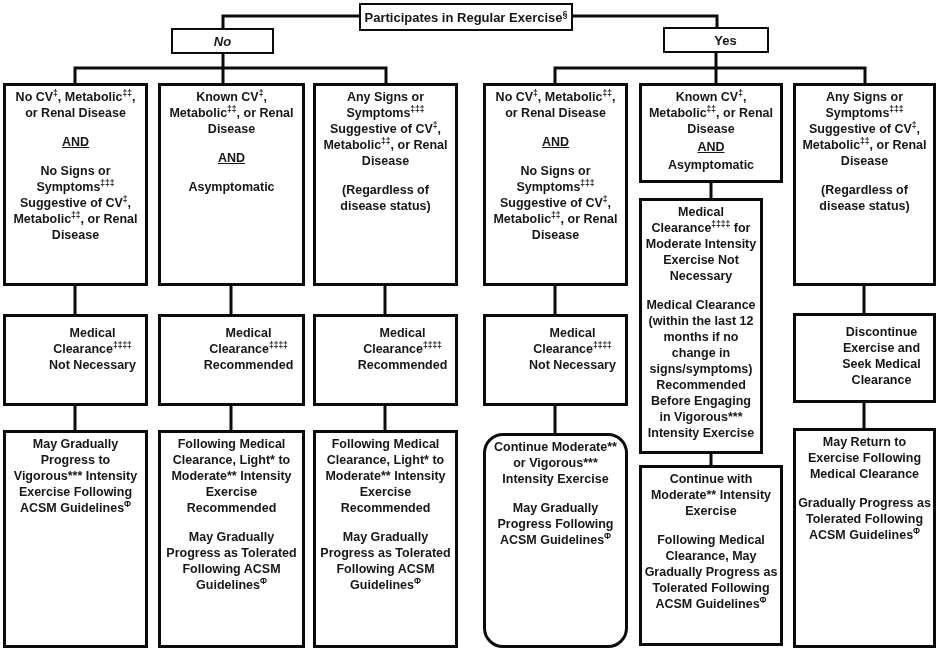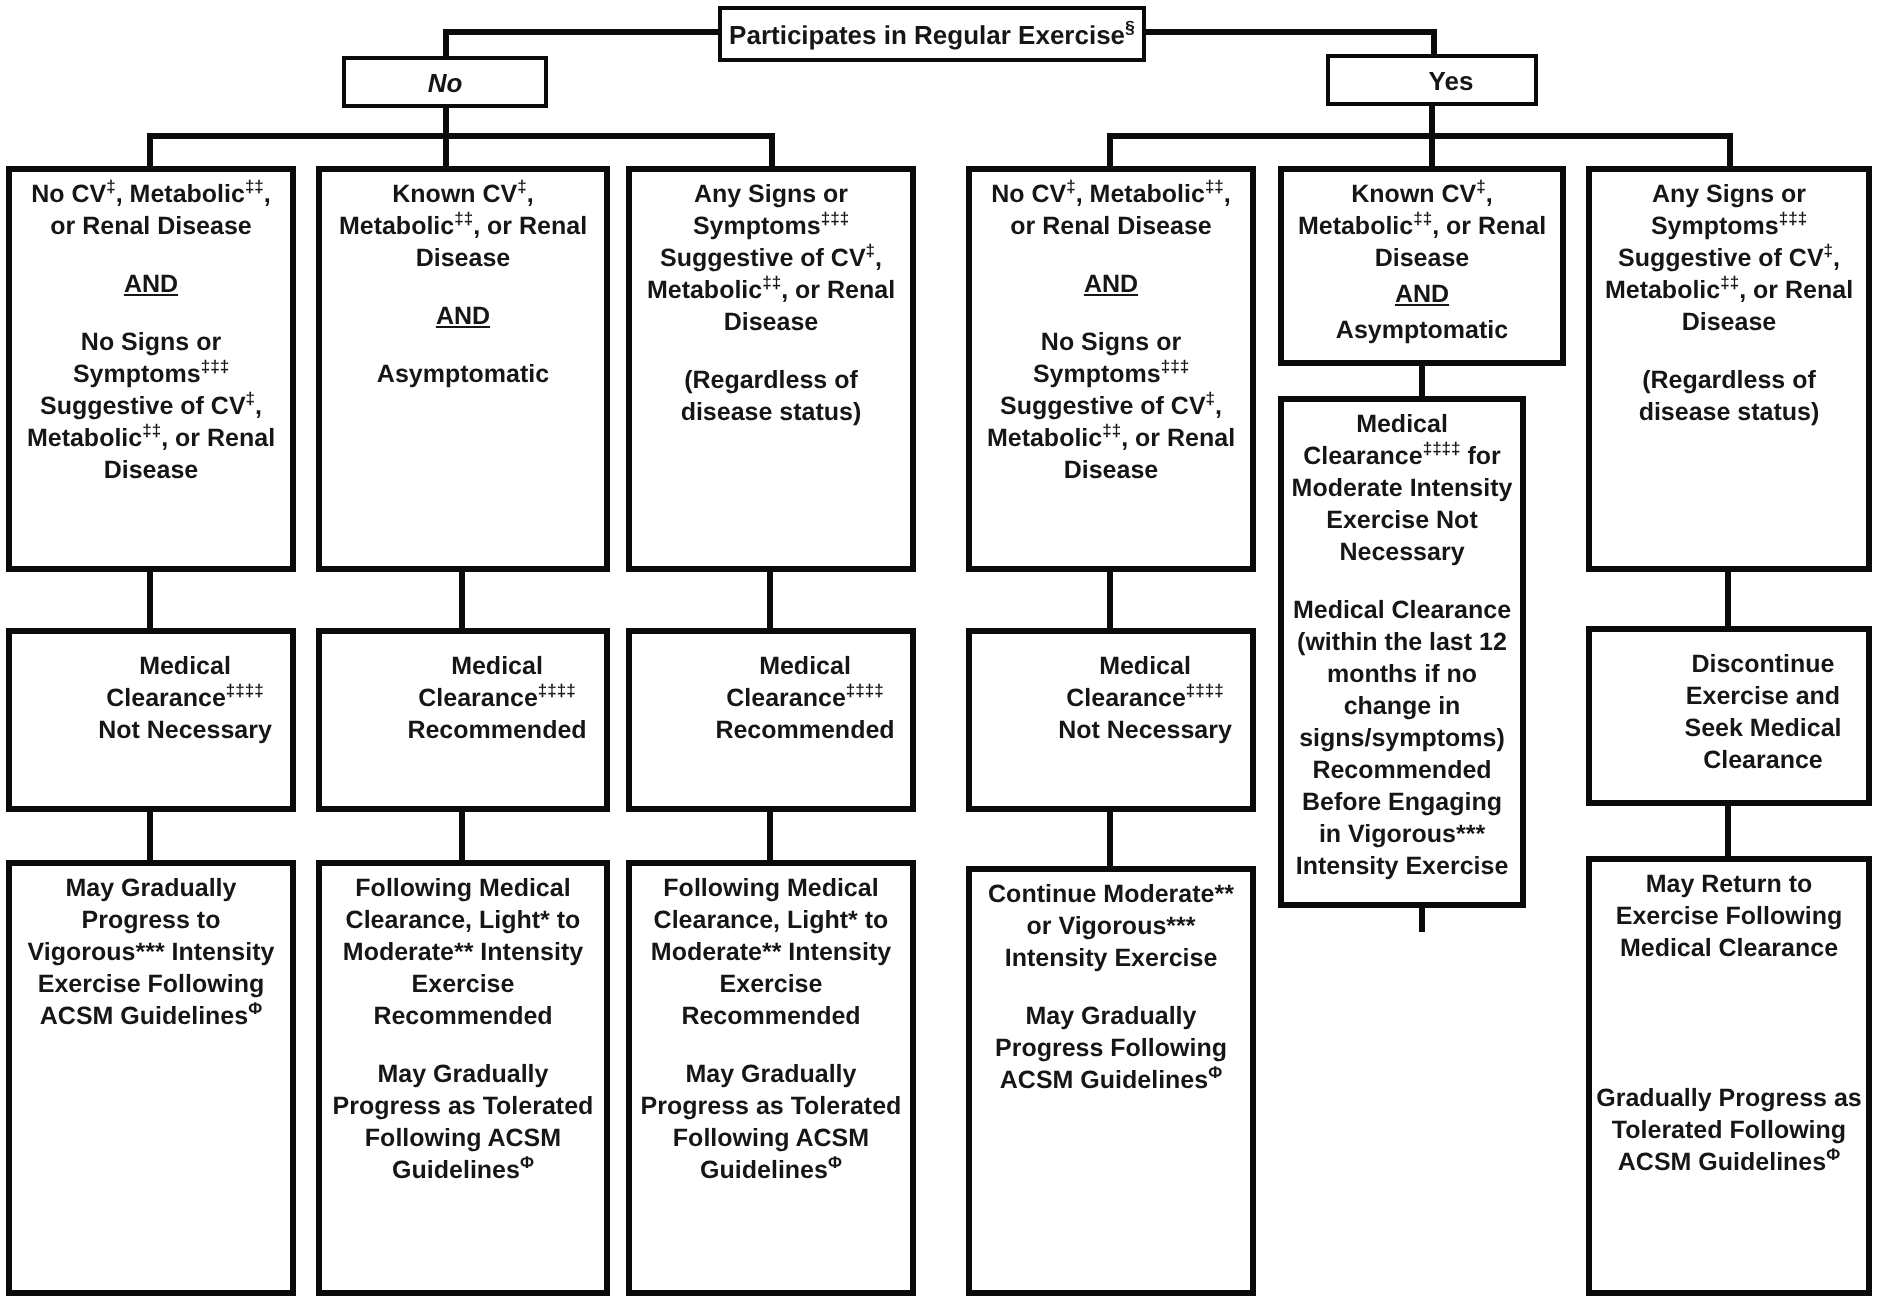--- a/index.html
+++ b/index.html
@@ -88,40 +88,44 @@
     </div>
 
   <div class="box" style="left:483px;top:83px;width:145px;height:203px;">
       <p>No CV<sup>‡</sup>, Metabolic<sup>‡‡</sup>, or Renal Disease</p>
       <p class="and">AND</p>
       <p>No Signs or Symptoms<sup>‡‡‡</sup> Suggestive of CV<sup>‡</sup>, Metabolic<sup>‡‡</sup>, or Renal Disease</p>
     </div>
   <div class="box top" style="left:483px;top:314px;width:145px;height:92px;">
       <p>Medical Clearance<sup>‡‡‡‡</sup> Not Necessary</p>
     </div>
-  <div class="box" style="left:483px;top:433px;width:145px;height:215px;">
+  <div class="box" style="left:483px;top:433px;width:145px;height:215px;border-radius:20px;">
       <p>Continue Moderate** or Vigorous*** Intensity Exercise</p>
       <p>May Gradually Progress Following ACSM Guidelines<sup>Φ</sup></p>
     </div>
 
   <div class="box tight" style="left:639px;top:83px;width:144px;height:100px;">
       <p>Known CV<sup>‡</sup>, Metabolic<sup>‡‡</sup>, or Renal Disease</p>
       <p class="and">AND</p>
       <p>Asymptomatic</p>
     </div>
   <div class="box" style="left:639px;top:198px;width:124px;height:256px;">
       <p>Medical Clearance<sup>‡‡‡‡</sup> for Moderate Intensity Exercise Not Necessary</p>
       <p>Medical Clearance (within the last 12 months if no change in signs/symptoms) Recommended Before Engaging in Vigorous*** Intensity Exercise</p>
     </div>
+  <div class="box" style="left:639px;top:465px;width:144px;height:181px;">
+      <p>Continue with Moderate** Intensity Exercise</p>
+      <p>Following Medical Clearance, May Gradually Progress as Tolerated Following ACSM Guidelines<sup>Φ</sup></p>
+    </div>
 
   <div class="box" style="left:793px;top:83px;width:143px;height:203px;">
       <p>Any Signs or Symptoms<sup>‡‡‡</sup> Suggestive of CV<sup>‡</sup>, Metabolic<sup>‡‡</sup>, or Renal Disease</p>
       <p>(Regardless of disease status)</p>
     </div>
   <div class="box top" style="left:793px;top:313px;width:143px;height:90px;">
       <p>Discontinue Exercise and Seek Medical Clearance</p>
     </div>
-  <div class="box" style="left:793px;top:428px;width:143px;height:220px;gap:46px;">
+  <div class="box" style="left:793px;top:428px;width:143px;height:220px;">
       <p>May Return to Exercise Following Medical Clearance</p>
       <p>Gradually Progress as Tolerated Following ACSM Guidelines<sup>Φ</sup></p>
     </div>
 
 </div>
 
 </body></html>

